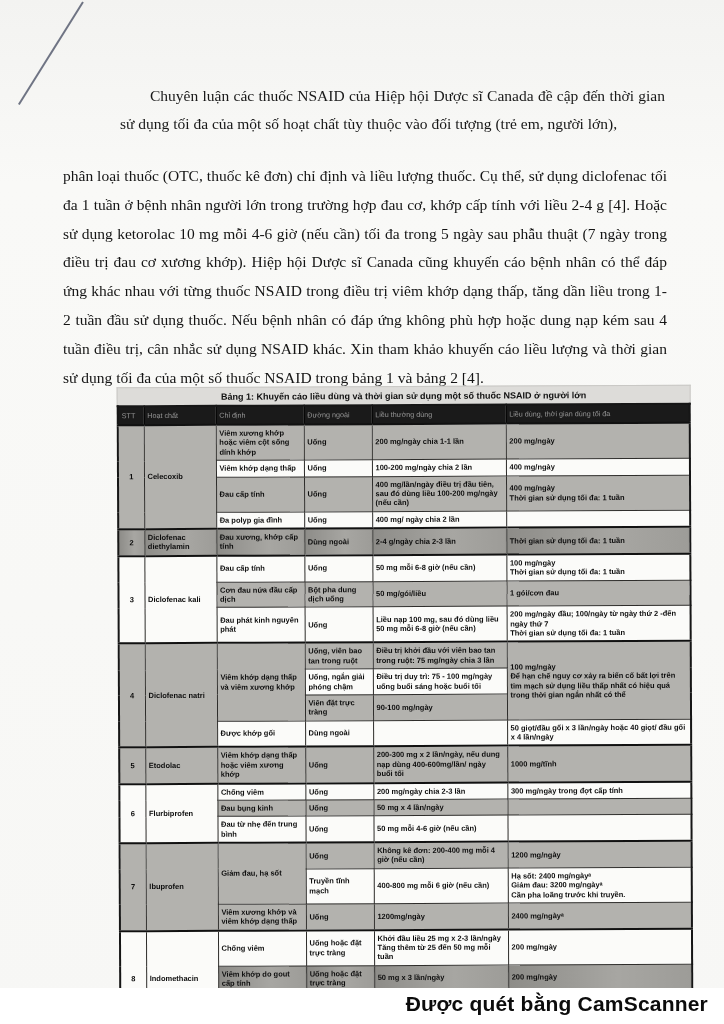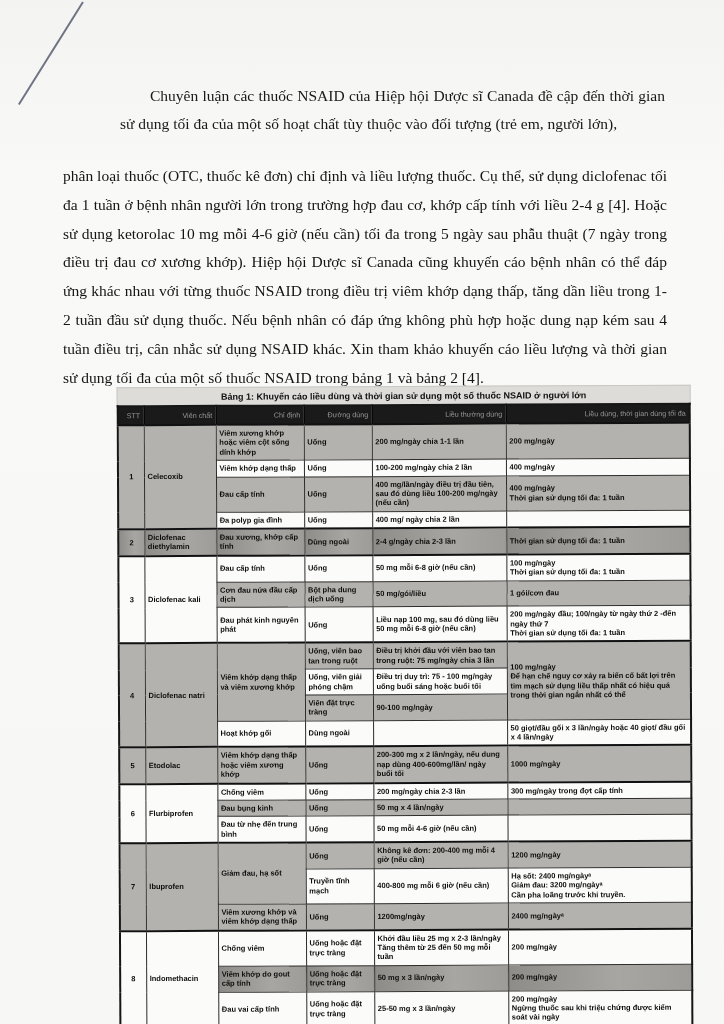--- a/index.html
+++ b/index.html
@@ -33,21 +33,21 @@
     font-size:9px; text-align:center; padding:4px 2px 3px 2px;
     border:1px solid #c9c8c5; border-bottom:none;
   }
   table#tbl {
     border-collapse:collapse; width:100%; table-layout:fixed;
     font-family:"Liberation Sans", sans-serif; font-size:7.5px;
     color:#0d0d0d; border:2px solid #161616;
   }
   #tbl th {
     background:#1a1a1a; color:#969696; font-weight:normal;
-    font-size:7.2px; text-align:right; padding:4px 3px;
+    font-size:7.2px; text-align:left; padding:4px 3px;
     border:1px solid #000;
   }
   #tbl td {
     border:1px solid #2e2d2b; padding:3px 3px;
     vertical-align:middle; white-space:pre-line; line-height:1.25;
     font-weight:bold; overflow:hidden;
   }
   #tbl tr.group-start td { border-top:2px solid #111; }
   .g { background:#b3b2ae; }
   .w { background:#fbfbf9; }
@@ -79,23 +79,23 @@
         <col style="width:26px">
         <col style="width:72px">
         <col style="width:88px">
         <col style="width:68px">
         <col style="width:134px">
         <col style="width:184px">
       </colgroup>
       <thead>
         <tr id="hdr-row">
             <th class="">STT</th>
-            <th class="">Viên chất</th>
+            <th class="">Hoạt chất</th>
             <th class="">Chỉ định</th>
-            <th class="">Đường dùng</th>
+            <th class="">Đường ngoài</th>
             <th class="">Liều thường dùng</th>
             <th class="">Liều dùng, thời gian dùng tối đa</th>
           </tr>
       </thead>
       <tbody id="tbl-body">
           <tr class="group-start">
             <td rowspan="4" class="stt g">1</td>
             <td rowspan="4" class="drug g">Celecoxib</td>
             <td class="ind g">Viêm xương khớp hoặc viêm cột sống dính khớp</td>
             <td class="route g">Uống</td>
@@ -154,40 +154,40 @@
           <tr class="group-start">
             <td rowspan="4" class="stt g">4</td>
             <td rowspan="4" class="drug g">Diclofenac natri</td>
             <td rowspan="3" class="ind g">Viêm khớp dạng thấp và viêm xương khớp</td>
             <td class="route g">Uống, viên bao tan trong ruột</td>
             <td class="dose g">Điều trị khởi đầu với viên bao tan trong ruột: 75 mg/ngày chia 3 lần</td>
             <td rowspan="3" class="max g">100 mg/ngày
 Để hạn chế nguy cơ xảy ra biến cố bất lợi trên tim mạch sử dụng liều thấp nhất có hiệu quả trong thời gian ngắn nhất có thể</td>
           </tr>
           <tr>
-            <td class="route w">Uống, viên giải phóng chậm</td>
+            <td class="route w">Uống, ngắn giải phóng chậm</td>
             <td class="dose w">Điều trị duy trì: 75 - 100 mg/ngày uống buổi sáng hoặc buổi tối</td>
           </tr>
           <tr>
             <td class="route g">Viên đặt trực tràng</td>
             <td class="dose g">90-100 mg/ngày</td>
           </tr>
           <tr>
-            <td class="ind w">Hoạt khớp gối</td>
+            <td class="ind w">Được khớp gối</td>
             <td class="route w">Dùng ngoài</td>
             <td class="dose w"></td>
             <td class="max w">50 giọt/đầu gối x 3 lần/ngày hoặc 40 giọt/ đầu gối x 4 lần/ngày</td>
           </tr>
           <tr class="group-start">
             <td class="stt g">5</td>
             <td class="drug g">Etodolac</td>
             <td class="ind g">Viêm khớp dạng thấp hoặc viêm xương khớp</td>
             <td class="route g">Uống</td>
             <td class="dose g">200-300 mg x 2 lần/ngày, nếu dung nạp dùng 400-600mg/lần/ ngày buổi tối</td>
-            <td class="max g">1000 mg/ngày</td>
+            <td class="max g">1000 mg/tĩnh</td>
           </tr>
           <tr class="group-start">
             <td rowspan="3" class="stt w">6</td>
             <td rowspan="3" class="drug w">Flurbiprofen</td>
             <td class="ind w">Chống viêm</td>
             <td class="route w">Uống</td>
             <td class="dose w">200 mg/ngày chia 2-3 lần</td>
             <td class="max w">300 mg/ngày trong đợt cấp tính</td>
           </tr>
           <tr>
@@ -242,13 +242,16 @@
             <td class="ind w">Đau vai cấp tính</td>
             <td class="route w">Uống hoặc đặt trực tràng</td>
             <td class="dose w">25-50 mg x 3 lần/ngày</td>
             <td class="max w">200 mg/ngày
 Ngừng thuốc sau khi triệu chứng được kiểm soát vài ngày</td>
           </tr>
         </tbody>
     </table>
   </div>
 
+  <div class="footer-bar">
+    <span class="cam">Được quét bằng CamScanner</span>
+  </div>
 </div>
 
 </body></html>

